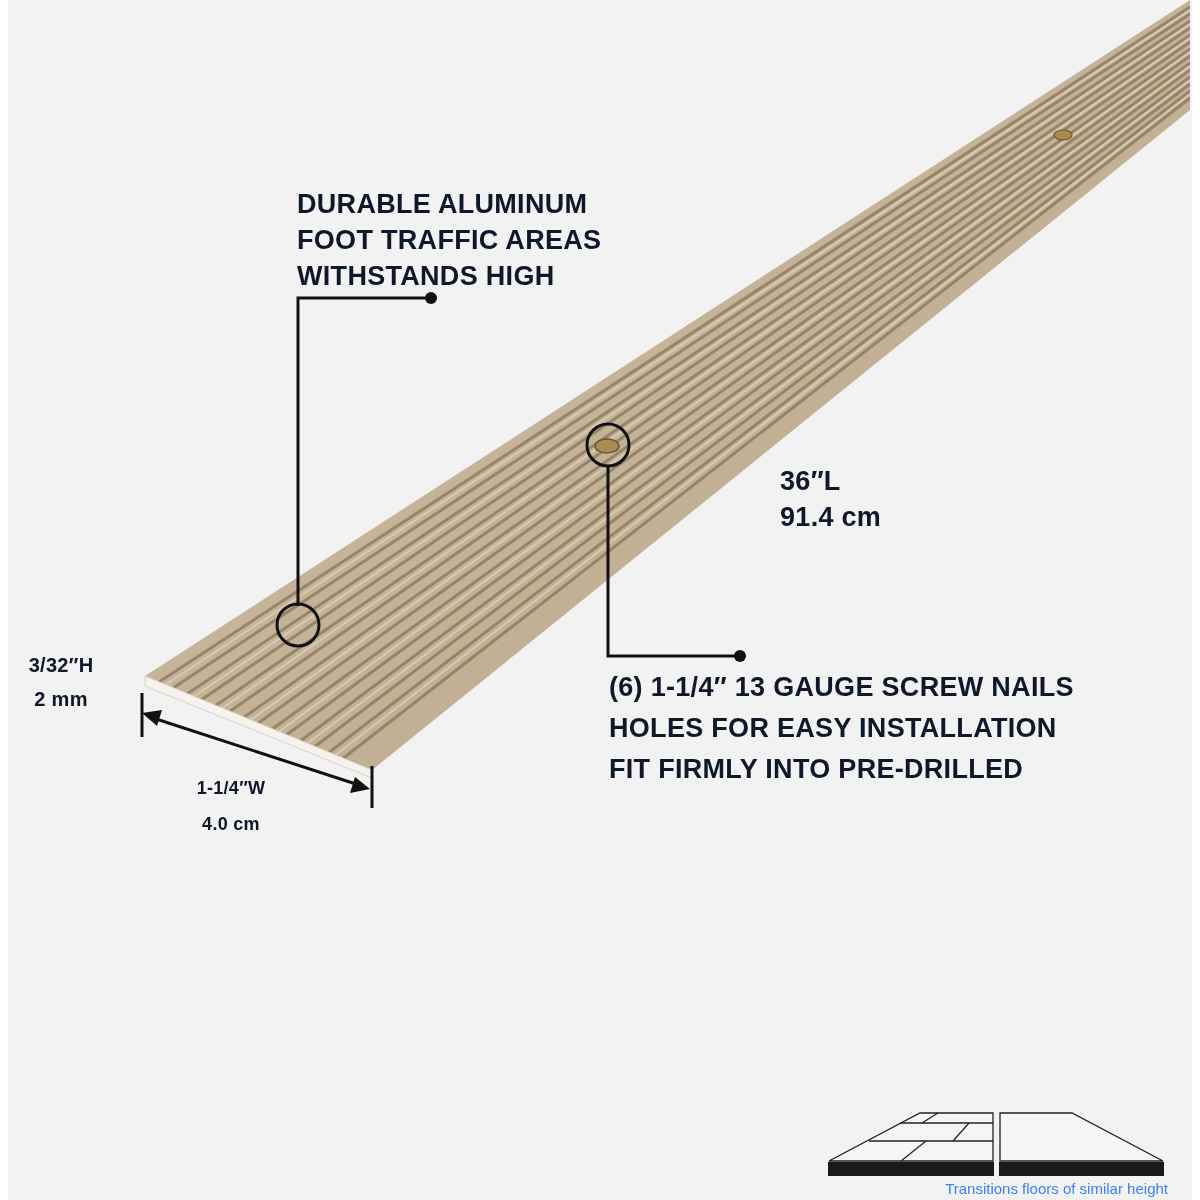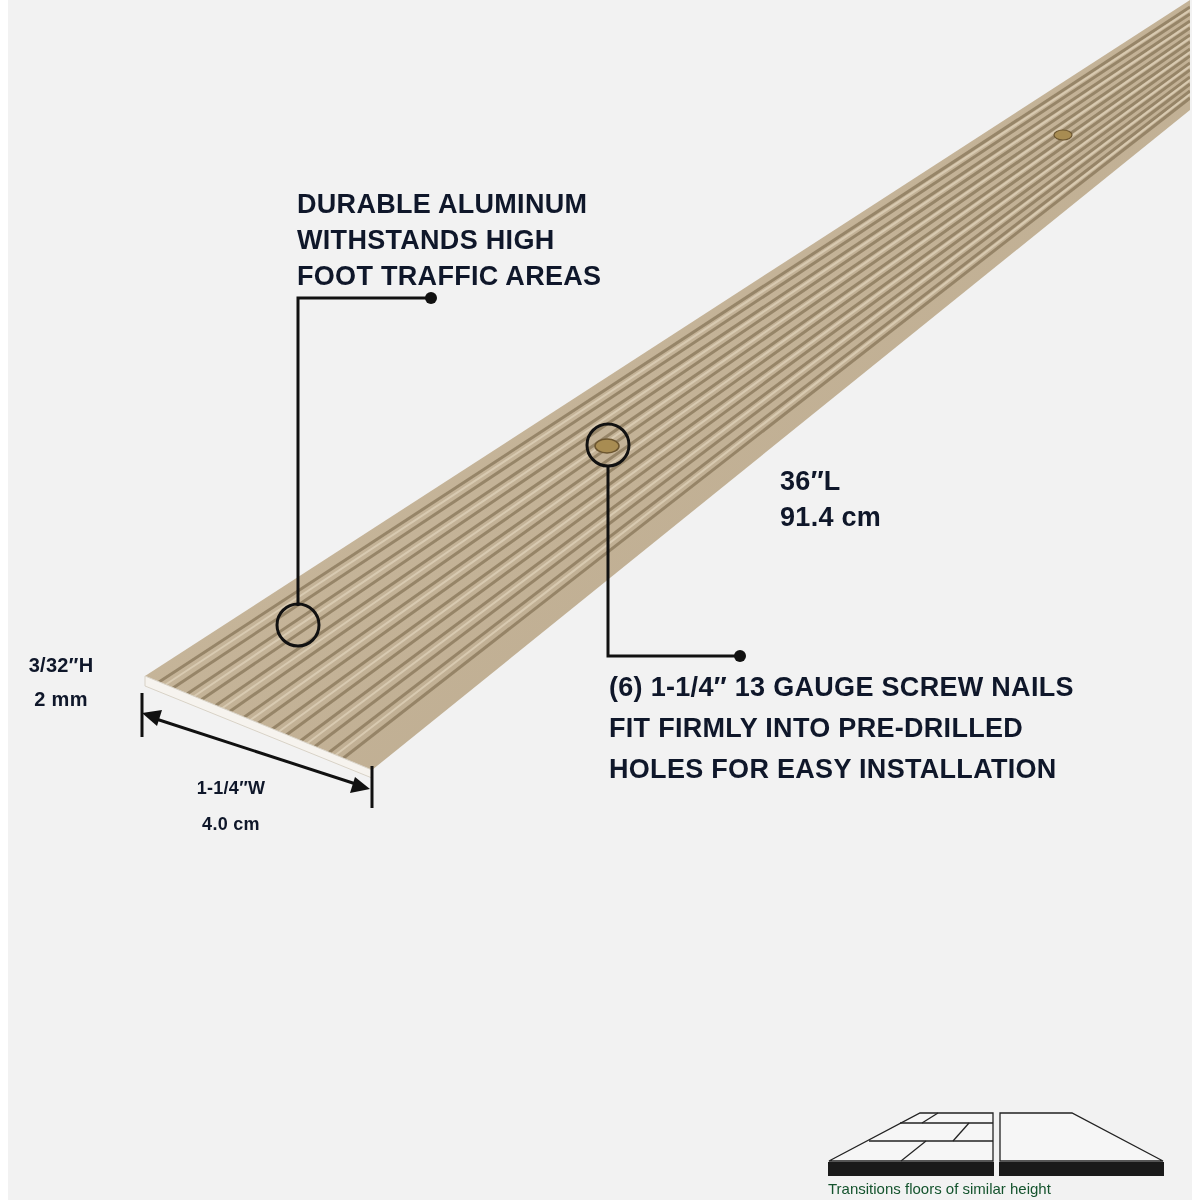--- a/index.html
+++ b/index.html
@@ -19,22 +19,22 @@
     letter-spacing: 0.3px;
   }
   .label div { white-space: nowrap; }
   .callout-1 { left: 297px; top: 186px; font-size: 27px; line-height: 36px; }
   .callout-2 { left: 609px; top: 667px; font-size: 27px; line-height: 41px; }
   .callout-2 .sub { font-weight: 400; font-size: 18px; line-height: 28px; }
   .dim-length { left: 780px; top: 463px; font-size: 27px; line-height: 36px; text-align: left; width: 110px; }
   .dim-height { left: 6px; top: 648px; font-size: 20px; line-height: 34px; text-align: center; width: 110px; }
   .dim-width  { left: 166px; top: 770px; font-size: 18px; line-height: 36px; text-align: center; width: 130px; }
   .caption {
-    position: absolute; left: 828px; top: 1180px; width: 340px; text-align: left;
-    font-size: 15px; font-weight: 400; color: #14532d; white-space: nowrap;
+    position: absolute; left: 828px; top: 1180px; width: 340px; text-align: right;
+    font-size: 15px; font-weight: 400; color: #3b82f6; white-space: nowrap;
   }
 </style>
 </head>
 <body>
 
 <div class="canvas"></div>
 
 <svg class="art" viewBox="0 0 1200 1200">
   <defs>
     <linearGradient id="stripGrad" x1="0" y1="0" x2="1" y2="1">
@@ -108,28 +108,28 @@
     <line x1="953" y1="1141" x2="969" y2="1123"></line>
     <line x1="922" y1="1123" x2="938" y2="1113"></line>
     <polygon points="1000,1161 1000,1113 1072,1113 1163,1161" fill="#f6f6f6"></polygon>
     <rect x="828" y="1162" width="166" height="14" fill="#1a1a1a" stroke="none"></rect>
     <rect x="999" y="1162" width="165" height="14" fill="#1a1a1a" stroke="none"></rect>
   </g>
 </svg>
 
 <div class="label callout-1">
   <div>DURABLE ALUMINUM</div>
+  <div>FOOT TRAFFIC AREAS</div>
   <div>WITHSTANDS HIGH</div>
-  <div>FOOT TRAFFIC AREAS</div>
 </div>
 
 <div class="label callout-2">
   <div>(6) 1-1/4″ 13 GAUGE SCREW NAILS</div>
+  <div>HOLES FOR EASY INSTALLATION</div>
   <div>FIT FIRMLY INTO PRE-DRILLED</div>
-  <div>HOLES FOR EASY INSTALLATION</div>
 </div>
 
 <div class="label dim-length">
   <div>36″L</div>
   <div>91.4 cm</div>
 </div>
 
 <div class="label dim-height">
   <div>3/32″H</div>
   <div>2 mm</div>

